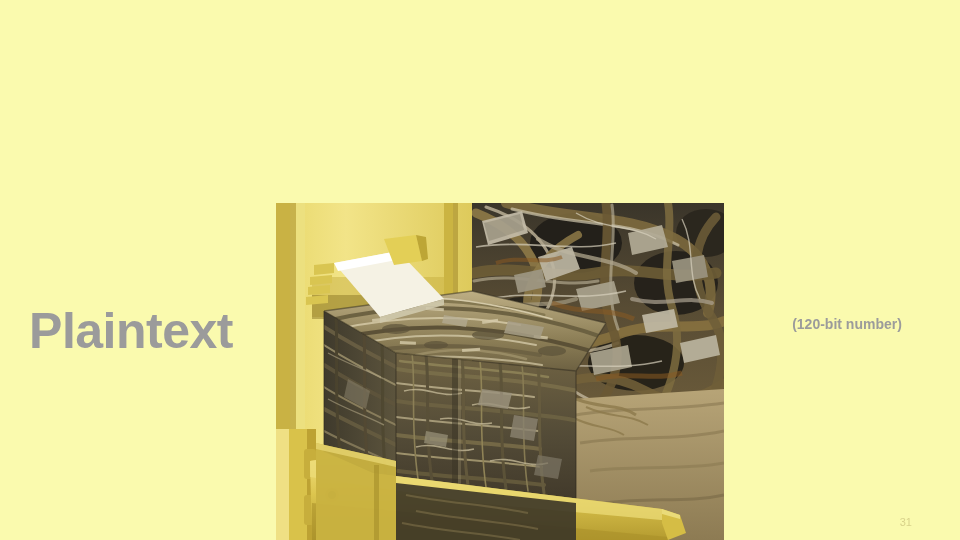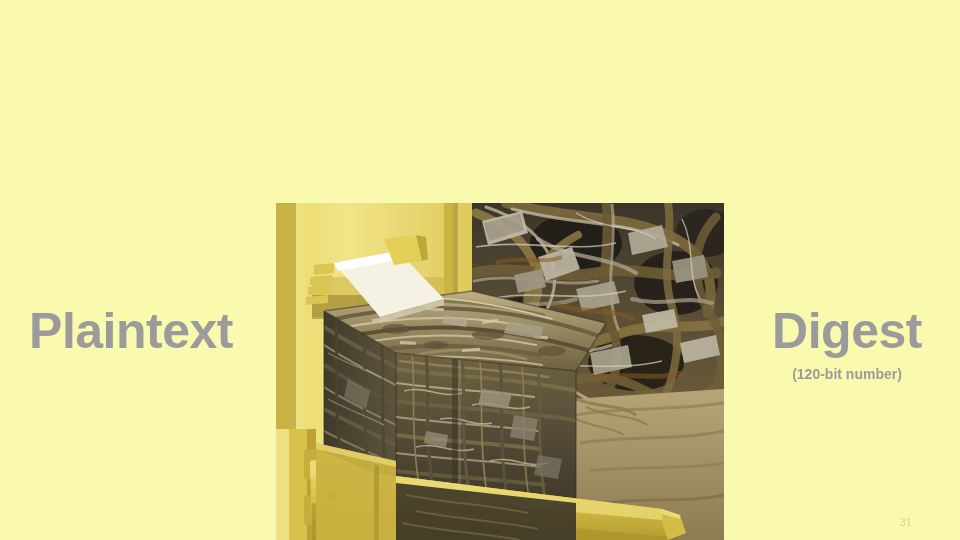--- a/index.html
+++ b/index.html
@@ -94,21 +94,20 @@
 <body>
 
 <div id="slide">
 
 
   <div id="label-left" class="side-label">
     <span class="big">Plaintext</span>
   </div>
 
   <div id="label-right" class="side-label">
-    <span class="big">Digest</span>
     <span class="small">(120-bit number)</span>
   </div>
 
   <div id="photo">
     <svg viewBox="0 0 448 337" preserveAspectRatio="none">
       <defs>
         <linearGradient id="gYellowWall" x1="0" y1="0" x2="1" y2="0">
           <stop offset="0%" stop-color="#e8d86a"></stop>
           <stop offset="35%" stop-color="#f2e488"></stop>
           <stop offset="100%" stop-color="#ddc95a"></stop>

